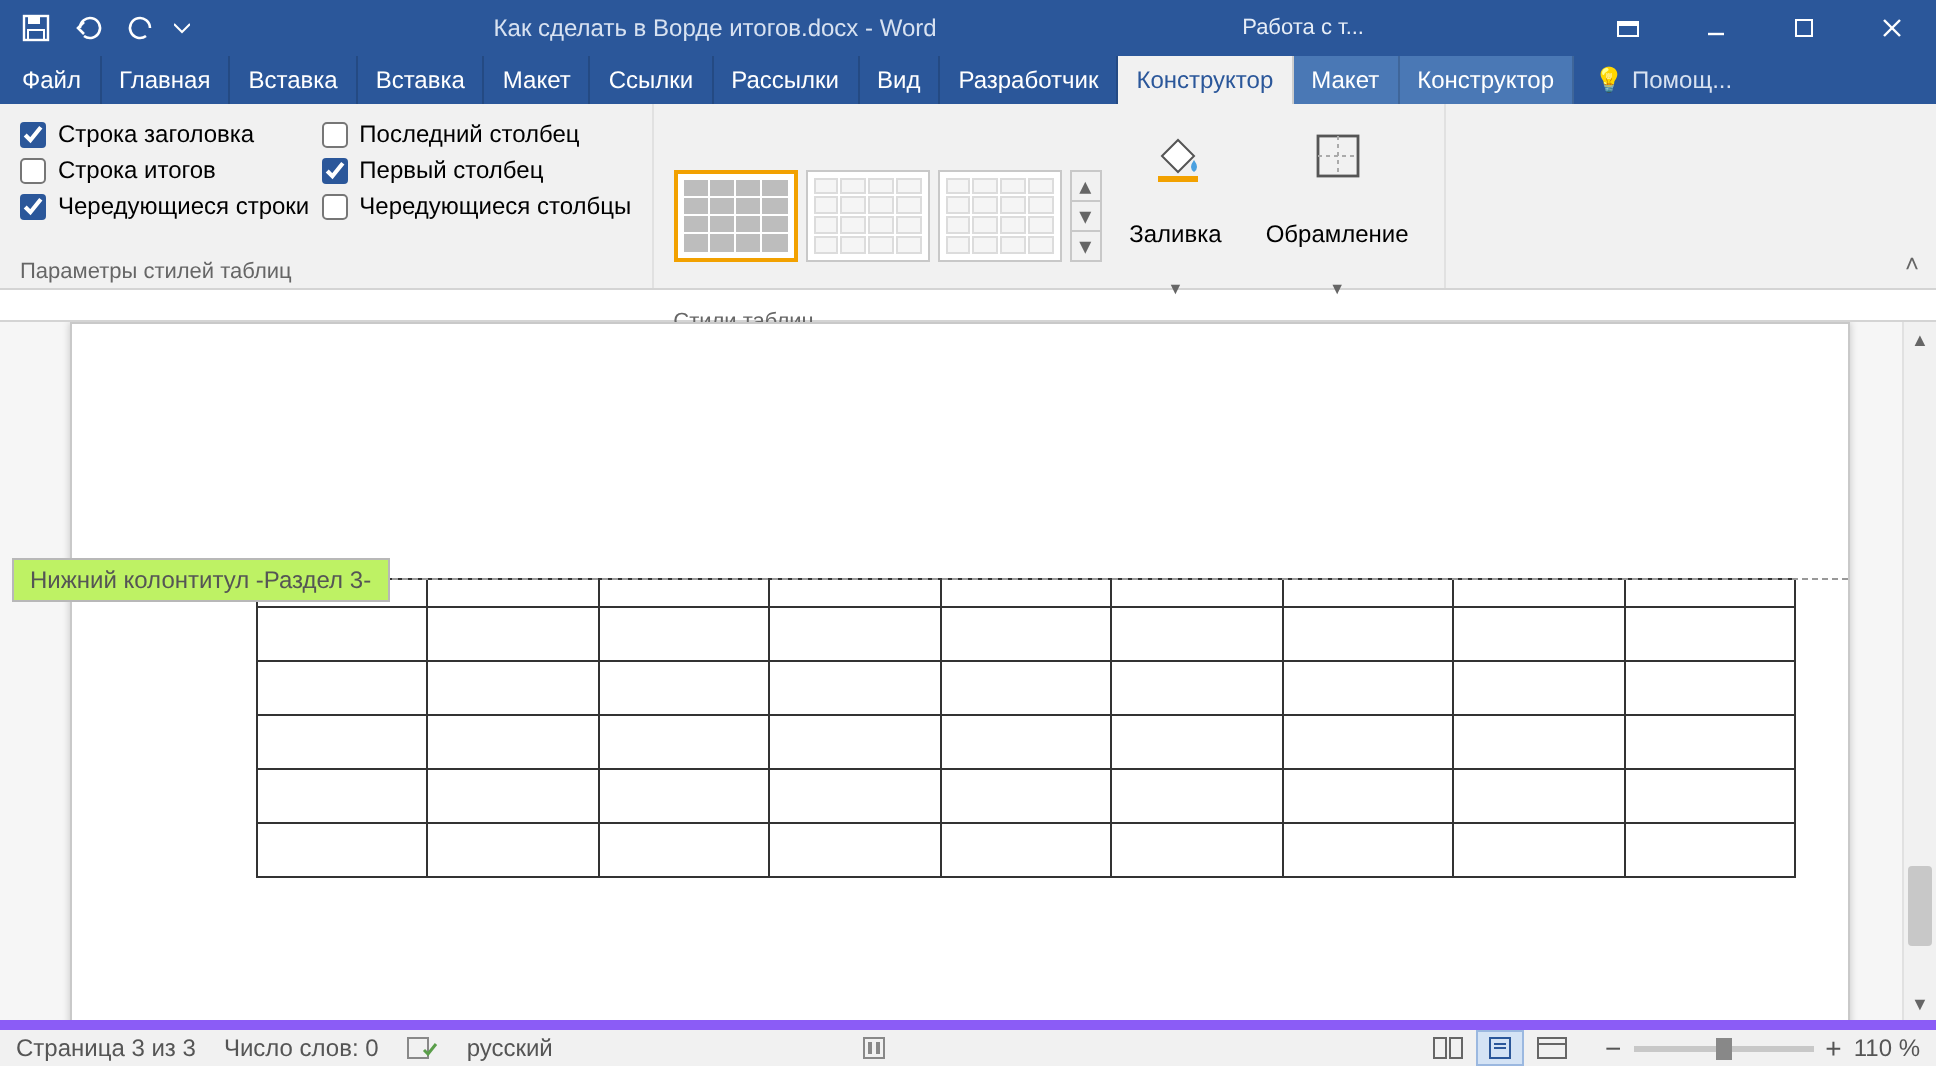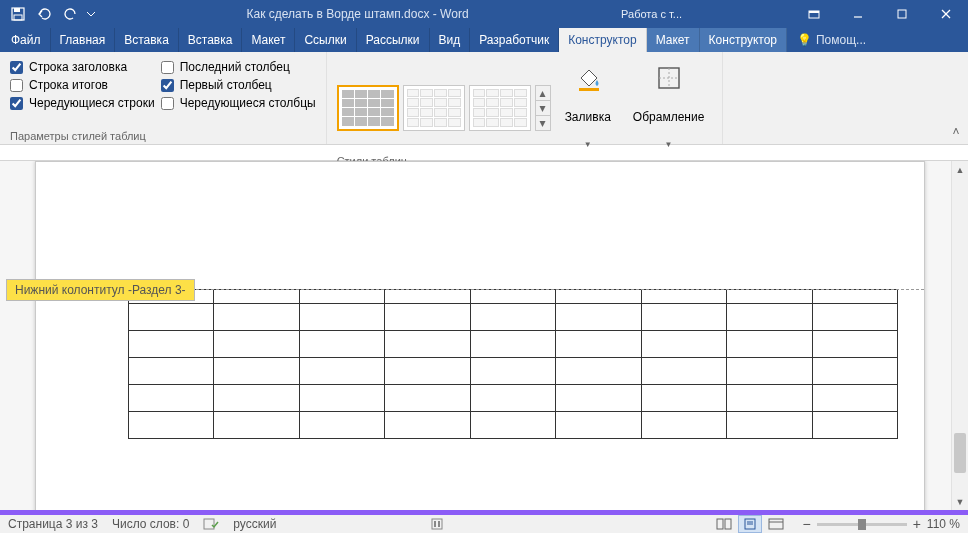--- a/index.html
+++ b/index.html
@@ -33,21 +33,21 @@
 .style-thumb.light .tc{background:#f5f5f5;border:1px solid #dcdcdc}
 .gallery-more{width:16px;height:46px;border:1px solid #c8c8c8;display:flex;flex-direction:column}
 .gm{flex:1;display:flex;align-items:center;justify-content:center;border-bottom:1px solid #c8c8c8;color:#666}
 .gm:last-child{border-bottom:none}
 .big-btn{display:flex;flex-direction:column;align-items:center;justify-content:center;gap:16px;padding:4px 8px;min-width:60px}
 .big-ico{width:32px;height:32px;display:flex;align-items:center;justify-content:center}
 .collapse-btn{position:absolute;right:4px;bottom:4px;width:16px;height:16px;display:flex;align-items:center;justify-content:center;color:#666}
 .ruler{height:16px;background:#fff;border-bottom:1px solid #d4d4d4}
 .doc-area{position:absolute;top:161px;left:0;right:17px;bottom:23px;background:#f6f6f6;overflow:hidden}
 .page{position:absolute;left:35px;top:0;width:890px;height:500px;background:#fff;box-shadow:0 0 4px rgba(0,0,0,0.2);border:1px solid #c9c9c9}
-.footer-tag{position:absolute;left:6px;top:118px;background:#fde047;border:1px solid #b8b8b8;padding:3px 8px;font-size:11px;color:#555;display:flex;align-items:center;gap:4px;z-index:3}
+.footer-tag{position:absolute;left:6px;top:118px;background:#bef264;border:1px solid #b8b8b8;padding:3px 8px;font-size:11px;color:#555;display:flex;align-items:center;gap:4px;z-index:3}
 .dashed{position:absolute;left:0;right:0;top:127px;border-top:1px dashed #999;z-index:2}
 .wtable{position:absolute;left:92px;top:127px;border-collapse:collapse;width:770px}
 .wtable td{border:1px solid #333;height:27px}
 .wtable tr:first-child td{height:14px}
 .vscroll{position:absolute;right:0;top:161px;bottom:23px;width:17px;background:#f1f1f1;border-left:1px solid #e1e1e1;display:flex;flex-direction:column}
 .sbtn{height:17px;display:flex;align-items:center;justify-content:center;color:#666;font-size:9px}
 .strack{flex:1;position:relative}
 .sthumb{position:absolute;left:2px;right:2px;bottom:20px;height:40px;background:#c8c8c8;border-radius:2px}
 .statusbar{position:absolute;bottom:0;left:0;right:0;height:23px;background:#f1f1f1;border-top:5px solid #8b5cf6;display:flex;align-items:center;padding:0 8px;gap:14px;color:#555;font-size:11px}
 .sb-spacer{flex:1}
@@ -81,21 +81,21 @@
         <svg width="14" height="14" viewBox="0 0 14 14">
           <path d="M12 7 A5 5 0 1 0 10 11" fill="none" stroke="#fff" stroke-width="1.3"></path>
         </svg>
       </div>
     <div class="qat-btn" style="width:14px">
         <svg width="8" height="8" viewBox="0 0 8 8">
           <path d="M0 2 L4 6 L8 2" fill="none" stroke="#fff"></path>
         </svg>
       </div>
   </div>
-  <div class="title-text">Как сделать в Ворде штамп.docx - Word</div>
+  <div class="title-text">Как сделать в Ворде итогов.docx - Word</div>
   <div class="tabtools">Работа с т...</div>
   <div style="width:100px"></div>
   <div class="win-ctrls">
     <div class="win-btn">
         <svg width="12" height="12" viewBox="0 0 12 12">
           <rect x="1" y="3" width="10" height="7" fill="none" stroke="#fff"></rect>
           <rect x="1" y="3" width="10" height="2" fill="#fff"></rect>
         </svg>
       </div>
     <div class="win-btn">

